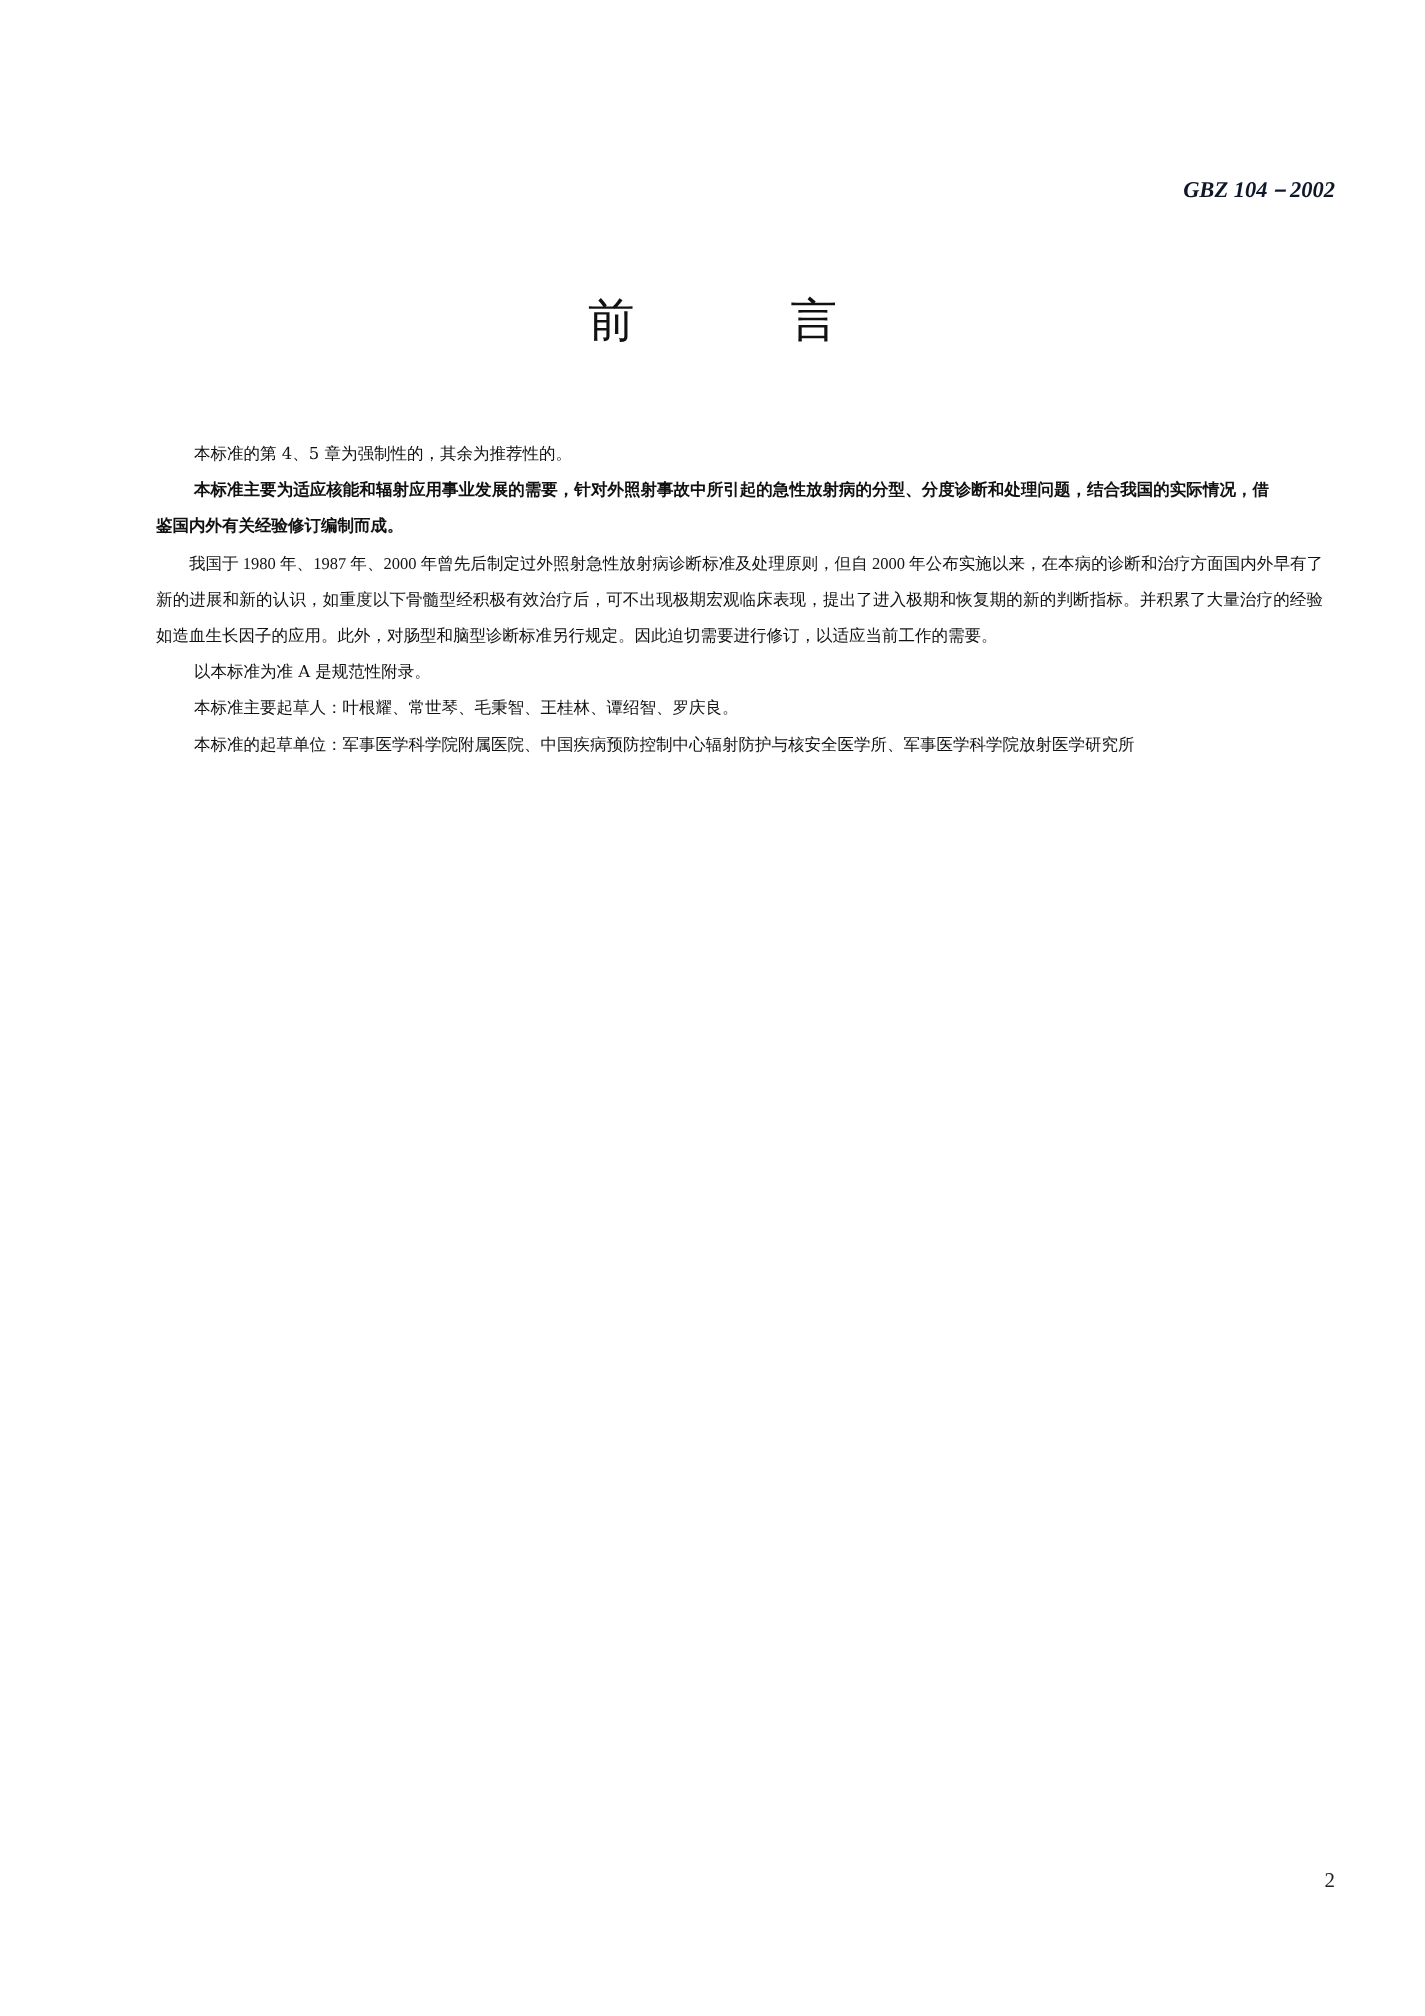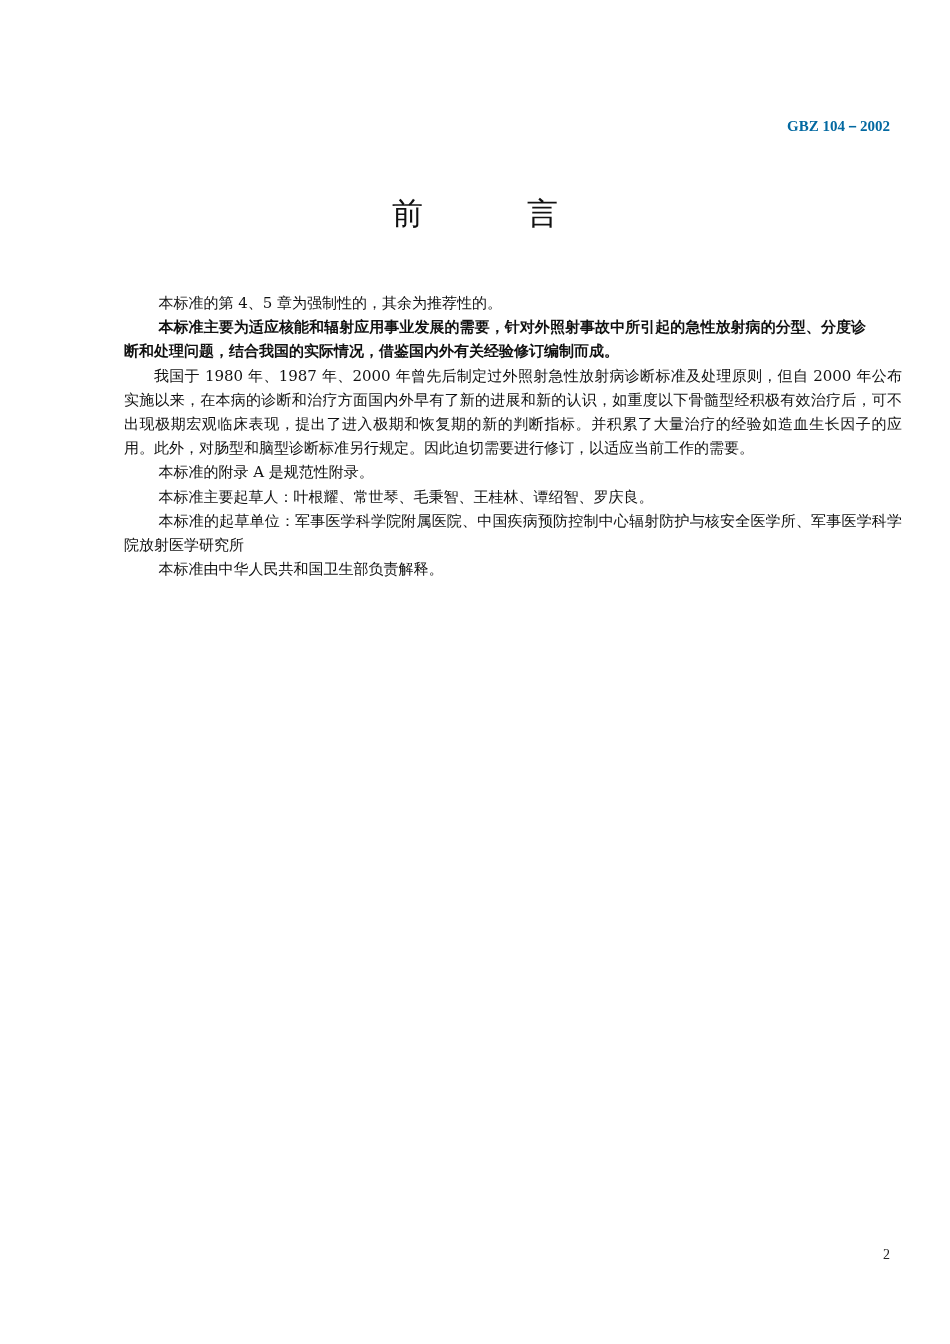--- a/index.html
+++ b/index.html
@@ -15,56 +15,58 @@
       font-family: "DejaVu Serif", "Liberation Serif", serif;
       color: #111111;
     }
     .std-code {
       position: absolute;
       top: 117px;
       right: 60px;
       font-family: "Liberation Serif", "DejaVu Serif", serif;
       font-weight: bold;
       font-size: 15px;
-      color: #0369a1;
+      color: #0f172a;
       white-space: nowrap;
+      font-style: italic;
     }
     .title {
       position: absolute;
       top: 193px;
       left: 0;
       width: 950px;
       text-align: center;
       font-size: 31px;
       letter-spacing: 0;
       color: #111;
       display: flex;
       justify-content: center;
       gap: 104px;
     }
     .title span { display: inline-block; }
     .content {
       position: absolute;
       top: 291px;
-      left: 124px;
+      left: 104px;
       width: 778px;
-      font-size: 15px;
+      font-size: 11px;
       line-height: 24.2px;
       text-align: justify;
     }
     .content p {
       margin: 0;
       text-indent: 2.3em;
     }
     .content p.narrow {
       width: 742px;
       font-weight: bold;
     }
     .content p.indent-less {
       text-indent: 2em;
+      font-family: Liberation Serif, serif;
     }
     .page-num {
       position: absolute;
       top: 1247px;
       right: 60px;
       font-family: "Liberation Serif", "DejaVu Serif", serif;
       font-size: 14px;
       color: #222;
     }
   </style>
@@ -75,19 +77,18 @@
 
 <h1 class="title" style="margin:0;font-weight:normal;">
   <span>前</span>
   <span>言</span>
 </h1>
 
 <div class="content">
   <p>本标准的第 4、5 章为强制性的，其余为推荐性的。</p>
   <p class="narrow">本标准主要为适应核能和辐射应用事业发展的需要，针对外照射事故中所引起的急性放射病的分型、分度诊断和处理问题，结合我国的实际情况，借鉴国内外有关经验修订编制而成。</p>
   <p class="indent-less">我国于 1980 年、1987 年、2000 年曾先后制定过外照射急性放射病诊断标准及处理原则，但自 2000 年公布实施以来，在本病的诊断和治疗方面国内外早有了新的进展和新的认识，如重度以下骨髓型经积极有效治疗后，可不出现极期宏观临床表现，提出了进入极期和恢复期的新的判断指标。并积累了大量治疗的经验如造血生长因子的应用。此外，对肠型和脑型诊断标准另行规定。因此迫切需要进行修订，以适应当前工作的需要。</p>
-  <p>本标准的附录 A 是规范性附录。</p>
+  <p>以本标准为准 A 是规范性附录。</p>
   <p>本标准主要起草人：叶根耀、常世琴、毛秉智、王桂林、谭绍智、罗庆良。</p>
   <p>本标准的起草单位：军事医学科学院附属医院、中国疾病预防控制中心辐射防护与核安全医学所、军事医学科学院放射医学研究所</p>
-  <p>本标准由中华人民共和国卫生部负责解释。</p>
 </div>
 
 <div class="page-num">2</div>
 
 </body></html>

